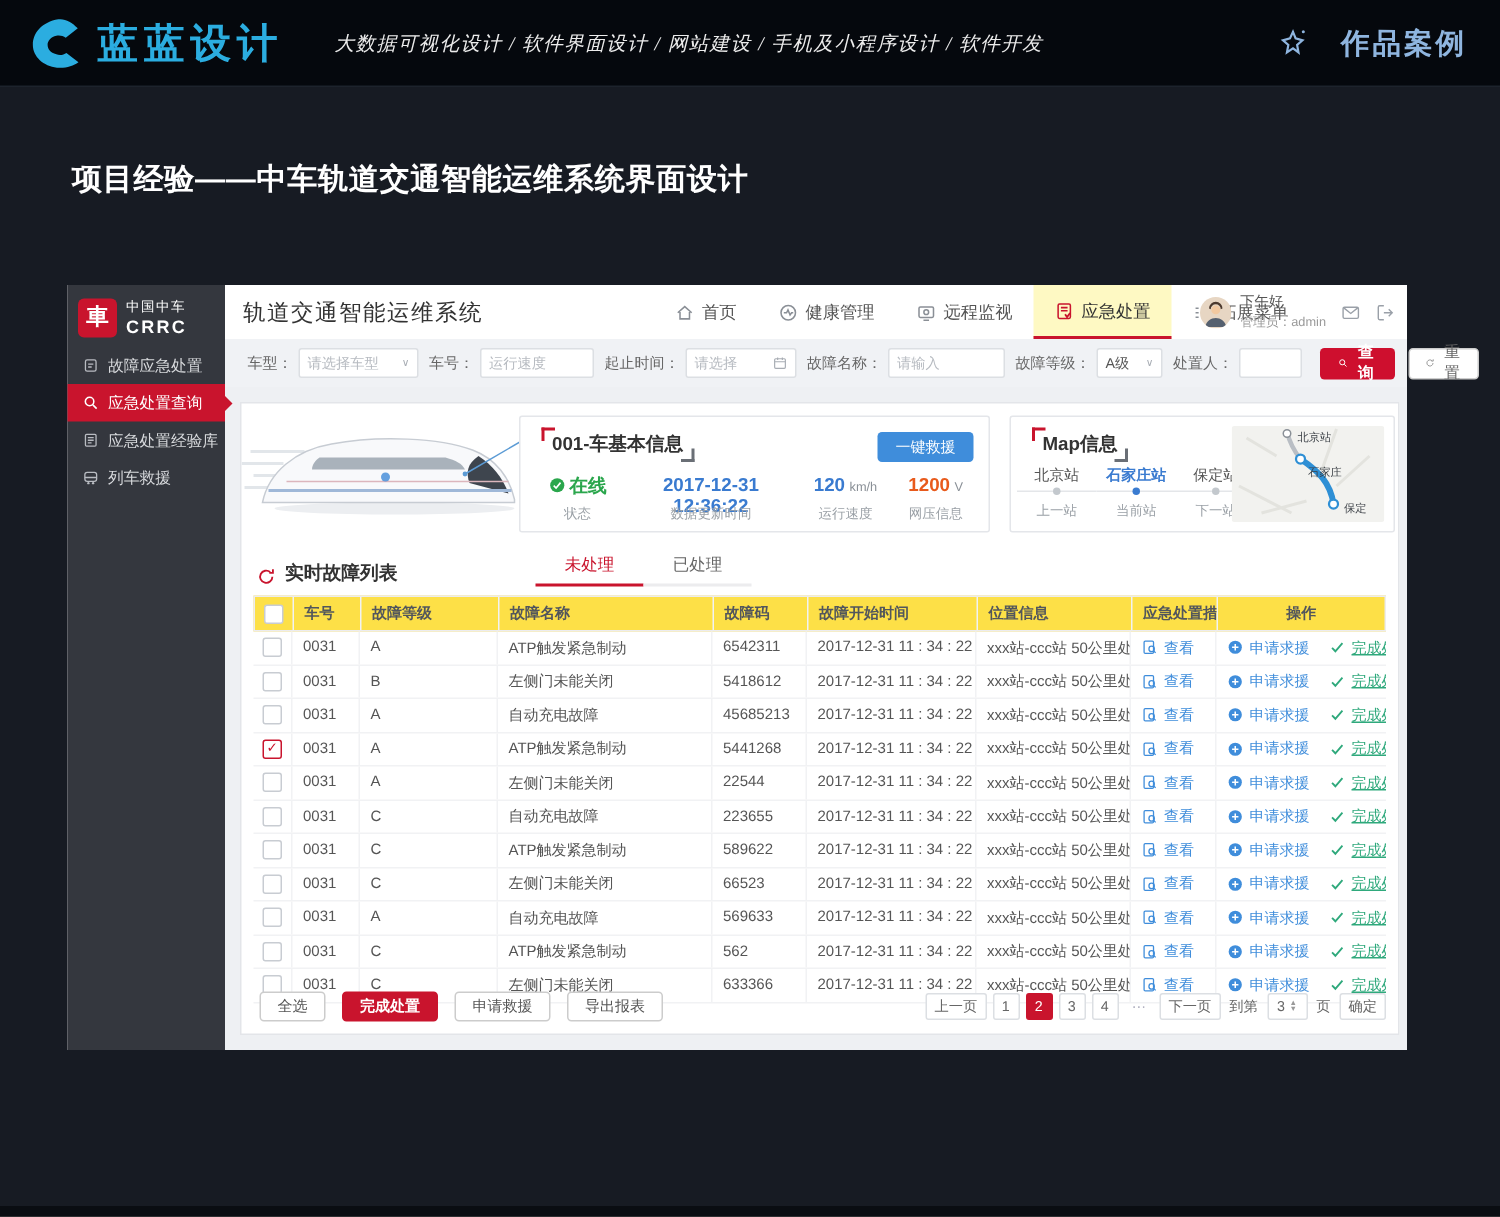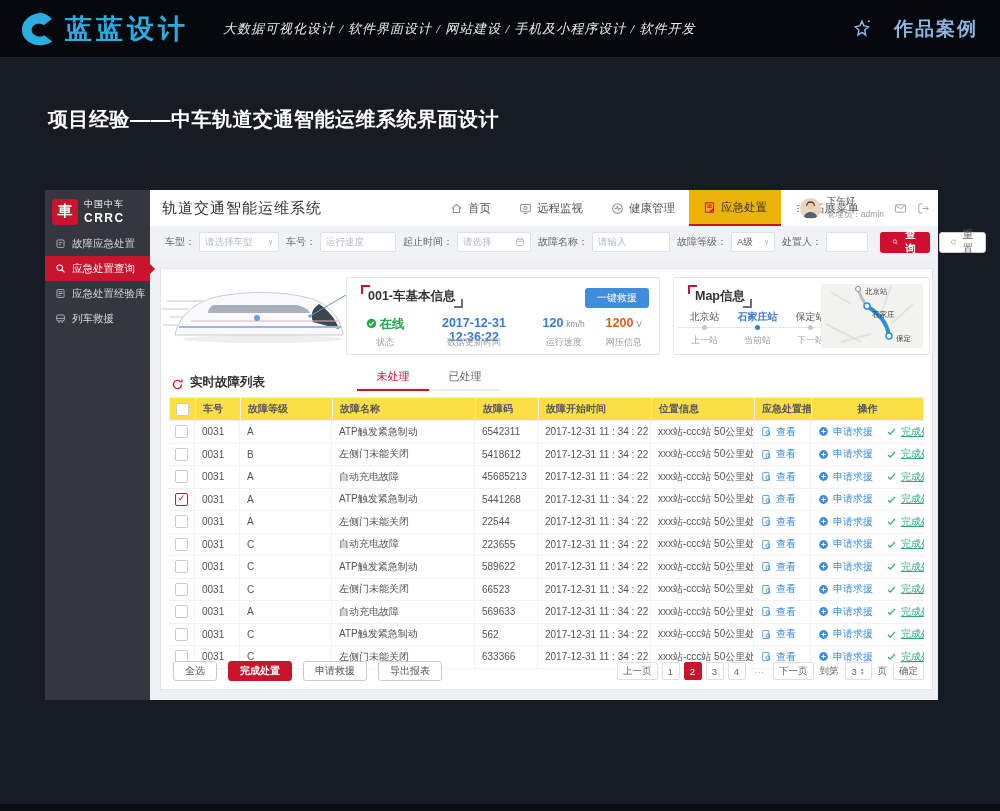--- a/index.html
+++ b/index.html
@@ -34,21 +34,21 @@
   .side-item.active{background:#c9142d;color:#fff;}
   .side-item.active .icon{color:#fff;}
   .side-item.active::after{content:"";position:absolute;right:-5px;top:50%;margin-top:-5px;border-left:5px solid #c9142d;border-top:5px solid transparent;border-bottom:5px solid transparent;}
 
   
   .navbar{position:absolute;left:105px;right:0;top:0;height:36px;background:#fff;border-bottom:1px solid #e8e8ea;}
   .app-title{position:absolute;left:12px;top:0;height:36px;display:flex;align-items:center;font-size:15px;color:#333;letter-spacing:1px;}
   .nav-items{position:absolute;left:286px;top:0;height:36px;display:flex;align-items:stretch;}
   .nav-item{display:flex;align-items:center;gap:5px;padding:16px 14px;font-size:11.5px;color:#555;cursor:pointer;}
   .nav-item .icon{width:13px;height:13px;color:#8a8f96;}
-  .nav-item.active{background:#eab308;border-bottom:2px solid #c9142d;color:#333;}
+  .nav-item.active{background:#fef9c3;border-bottom:2px solid #c9142d;color:#333;}
   .nav-item.active .icon{color:#c9142d;}
   .user{position:absolute;right:8px;top:0;height:36px;display:flex;align-items:center;gap:6px;}
   .avatar{width:21px;height:21px;border-radius:50%;overflow:hidden;flex:0 0 auto;}
   .user-greeting{font-size:9.5px;color:#555;}
   .user-role{font-size:8.5px;color:#999;margin-top:1px;}
   .uicon{width:13px;height:13px;color:#9aa0a8;margin-left:4px;cursor:pointer;}
 
   
   .filterbar{position:absolute;left:105px;right:0;top:36px;height:32px;background:#f0f2f5;display:flex;align-items:center;padding-left:8px;}
   .f-label{font-size:10px;color:#666;margin-left:7px;white-space:nowrap;}
@@ -223,35 +223,35 @@
             <span class="icon">
               <svg viewBox="0 0 14 14">
                 <path d="M2 7 7 2.6 12 7M3.6 6.4v5h6.8v-5" fill="none" stroke="currentColor" stroke-width="1.1"></path>
               </svg>
             </span>
             <span>首页</span>
           </div>
           <div class="nav-item">
             <span class="icon">
               <svg viewBox="0 0 14 14">
+                <circle cx="7" cy="7" r="5.2" fill="none" stroke="currentColor" stroke-width="1.1"></circle>
+                <path d="M3.8 7h2l1-2 1.5 3.6L9.4 7h1.2" fill="none" stroke="currentColor" stroke-width="1.1"></path>
+              </svg>
+            </span>
+            <span>健康管理</span>
+          </div>
+          <div class="nav-item">
+            <span class="icon">
+              <svg viewBox="0 0 14 14">
                 <rect x="1.8" y="2.8" width="10.4" height="7.6" rx="1" fill="none" stroke="currentColor" stroke-width="1.1"></rect>
                 <circle cx="7" cy="6.6" r="1.7" fill="none" stroke="currentColor" stroke-width="1.1"></circle>
                 <path d="M5 12.4h4" stroke="currentColor" stroke-width="1.1"></path>
               </svg>
             </span>
             <span>远程监视</span>
-          </div>
-          <div class="nav-item">
-            <span class="icon">
-              <svg viewBox="0 0 14 14">
-                <circle cx="7" cy="7" r="5.2" fill="none" stroke="currentColor" stroke-width="1.1"></circle>
-                <path d="M3.8 7h2l1-2 1.5 3.6L9.4 7h1.2" fill="none" stroke="currentColor" stroke-width="1.1"></path>
-              </svg>
-            </span>
-            <span>健康管理</span>
           </div>
           <div class="nav-item active">
             <span class="icon">
               <svg viewBox="0 0 14 14">
                 <rect x="2.6" y="1.8" width="8.8" height="10.4" rx="1" fill="none" stroke="currentColor" stroke-width="1.1"></rect>
                 <path d="M4.6 4.4h4.8M4.6 6.6h4.8" stroke="currentColor" stroke-width="1.1"></path>
                 <path d="M7.6 9.2l1.4 2 2.2-3" stroke="#c9142d" stroke-width="1.3" fill="none"></path>
               </svg>
             </span>
             <span>应急处置</span>

